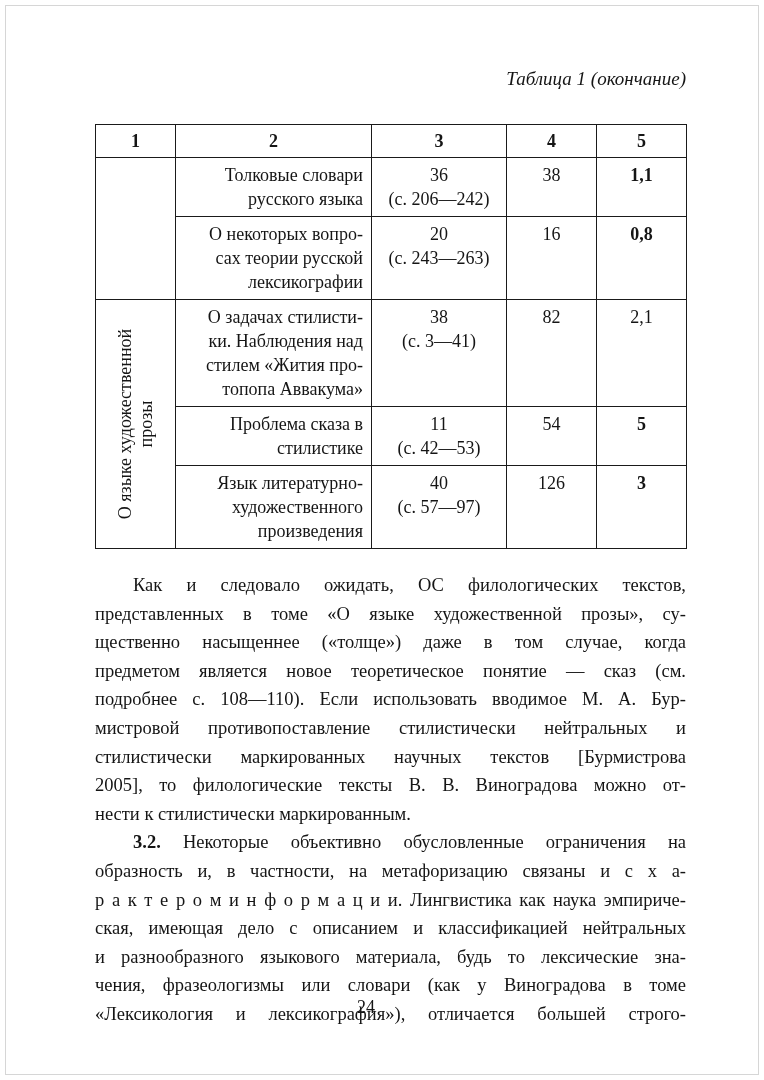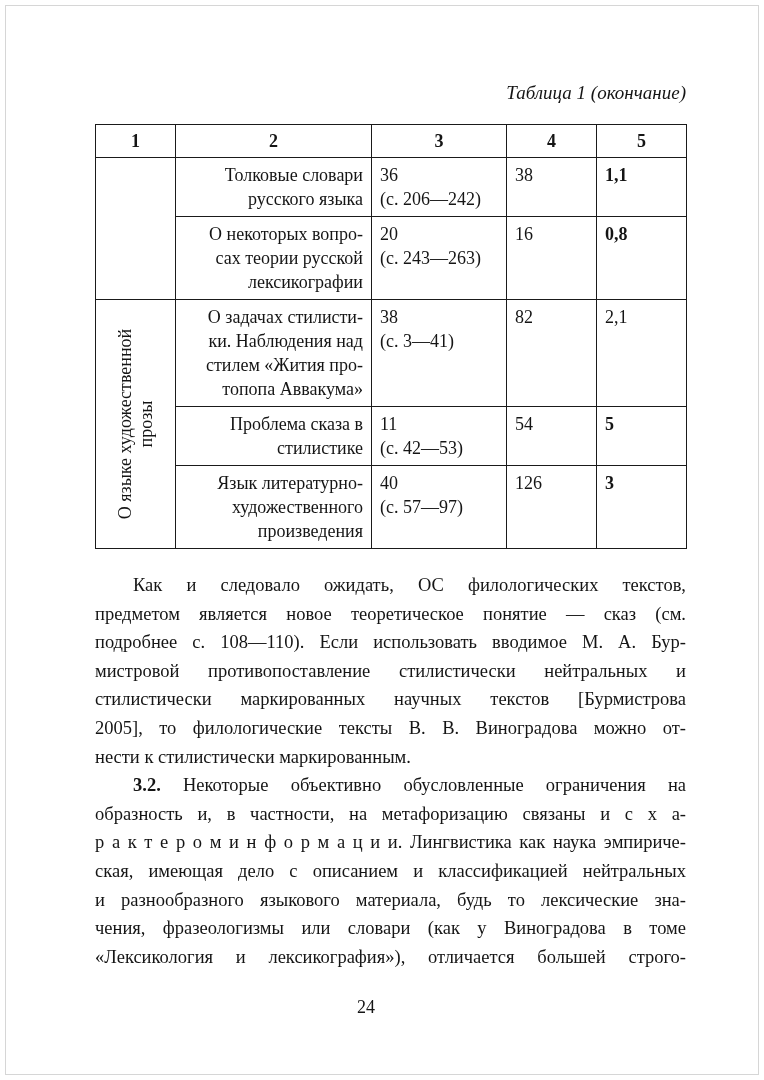--- a/index.html
+++ b/index.html
@@ -19,21 +19,21 @@
     background: #ffffff;
   }
   .scan-frame {
     position: absolute;
     left: 5px; top: 5px; right: 5px; bottom: 5px;
     border: 1px solid #d6d6d6;
     pointer-events: none;
   }
   .caption {
     position: absolute;
-    top: 82px;
+    top: 68px;
     right: 78px;
     font-style: italic;
     font-size: 19px;
     white-space: nowrap;
   }
   table.main {
     position: absolute;
     left: 95px;
     top: 124px;
     width: 591px;
@@ -48,21 +48,21 @@
     padding: 5px 8px;
   }
   table.main tr.hdr td {
     font-weight: bold;
     text-align: center;
     vertical-align: middle;
     height: 28px;
     padding: 2px 4px;
   }
   td.c2 { text-align: right; }
-  td.c3, td.c4, td.c5 { text-align: left; }
+  td.c3, td.c4, td.c5 { text-align: center; }
   td.bold { font-weight: bold; margin-left: 15px; }
   td.vcell { position: relative; padding: 0; }
   .vlabel {
     position: absolute;
     left: 50%;
     top: 50%;
     width: 238px;
     transform: translate(-50%, -50%) rotate(-90deg);
     text-align: center;
     font-size: 18px;
@@ -193,20 +193,22 @@
         </td>
         <td class="c4">126</td>
         <td class="c5 bold">3</td>
       </tr>
     </tbody>
   </table>
 
   <div class="bodytext">
     <div>
       <div class="tline indent">Как и следовало ожидать, ОС филологических текстов,</div>
+      <div class="tline">представленных в томе «О языке художественной прозы», су-</div>
+      <div class="tline">щественно насыщеннее («толще») даже в том случае, когда</div>
       <div class="tline">предметом является новое теоретическое понятие — сказ (см.</div>
       <div class="tline">подробнее с. 108—110). Если использовать вводимое М. А. Бур-</div>
       <div class="tline">мистровой противопоставление стилистически нейтральных и</div>
       <div class="tline">стилистически маркированных научных текстов [Бурмистрова</div>
       <div class="tline">2005], то филологические тексты В. В. Виноградова можно от-</div>
       <div class="tline lastline">нести к стилистически маркированным.</div>
     </div>
     <div>
       <div class="tline indent"><span class="lead-bold">3.2.</span> <span>Некоторые объективно обусловленные ограничения на</span></div>
       <div class="tline">образность и, в частности, на метафоризацию связаны и с х а-</div>

